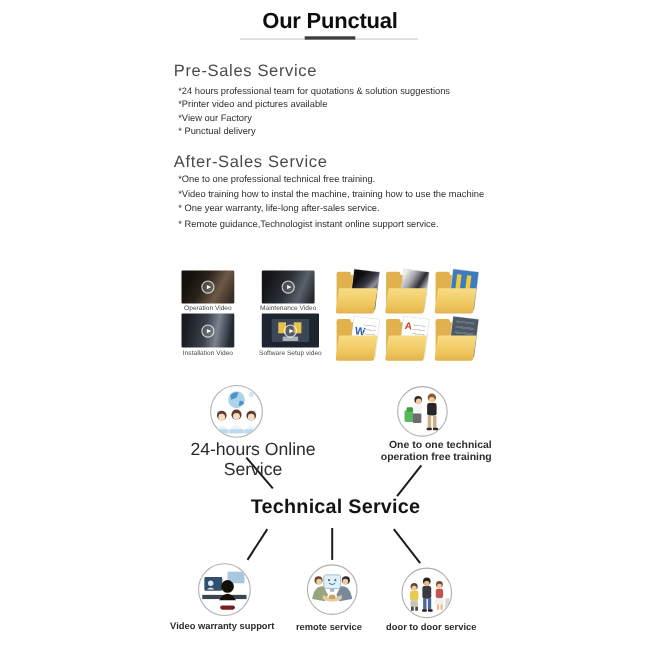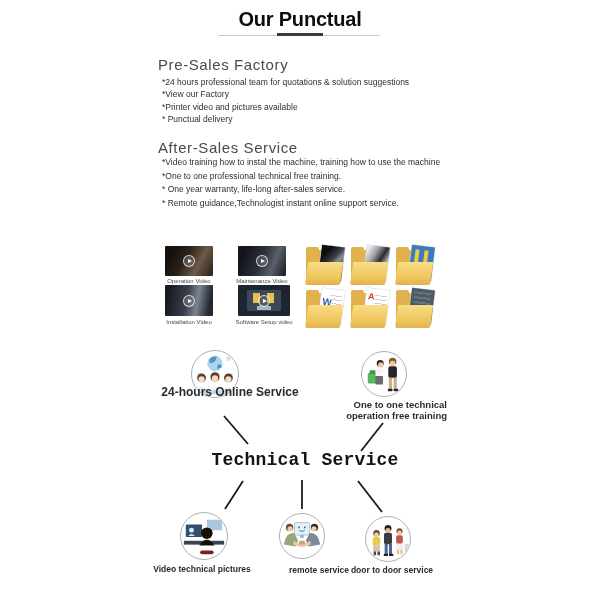--- a/index.html
+++ b/index.html
@@ -94,51 +94,51 @@
     position:absolute; border-radius:50%; background:#fff;
     border:1px solid #b0b0b0; overflow:hidden;
   }
   .nc-online { left:191px; top:350px; width:48px; height:48px; }
   .nc-training { left:361px; top:351px; width:46px; height:46px; }
   .nc-video { left:180px; top:512px; width:48px; height:48px; }
   .nc-remote { left:279px; top:513px; width:46px; height:46px; }
   .nc-door { left:365px; top:516px; width:46px; height:46px; }
   .node-circle svg { width:100%; height:100%; display:block; }
   .node-label { position:absolute; text-align:center; color:#2b2b2b; }
-  .nl-online { left:160px; top:385px; width:140px; font-size:12px; font-weight:700; }
+  .nl-online { left:160px; top:401px; width:140px; font-size:16px; font-weight:400; }
   .nl-training { left:337px; top:400px; width:110px; font-size:9.5px; font-weight:600; line-height:10.5px;text-align:right; }
   .nl-video { left:147px; top:564px; width:110px; font-size:8.5px; font-weight:700; }
-  .nl-remote { left:249px; top:565px; width:100px; font-size:8.5px; font-weight:700;text-align:right; }
+  .nl-remote { left:249px; top:565px; width:100px; font-size:8.5px; font-weight:700; }
   .nl-door { left:342px; top:565px; width:100px; font-size:8.5px; font-weight:700; }
   .center-title {
     position:absolute; left:205px; top:450px; width:200px; text-align:center;
-    font-size:18px; font-weight:600; color:#141414; letter-spacing:0.2px;font-family:Liberation Mono, monospace;
+    font-size:18px; font-weight:600; color:#141414; letter-spacing:0.2px;
   }
 </style>
 </head>
 <body>
 
 <div class="page">
 
   <div class="title">Our Punctual</div>
   <div class="title-rule"></div>
   <div class="title-rule-dark"></div>
 
-  <div class="section-heading h-presales">Pre-Sales Factory</div>
+  <div class="section-heading h-presales">Pre-Sales Service</div>
   <ul class="bullet-list l-presales">
     <li>*24 hours professional team for quotations &amp; solution suggestions</li>
+    <li>*Printer video and pictures available</li>
     <li>*View our Factory</li>
-    <li>*Printer video and pictures available</li>
     <li>* Punctual delivery</li>
   </ul>
 
   <div class="section-heading h-aftersales">After-Sales Service</div>
   <ul class="bullet-list l-aftersales">
+    <li>*One to one professional technical free training.</li>
     <li>*Video training how to instal the machine, training how to use the machine</li>
-    <li>*One to one professional technical free training.</li>
     <li>* One year warranty, life-long after-sales service.</li>
     <li>* Remote guidance,Technologist instant online support service.</li>
   </ul>
 
   <div class="video-thumb vt-1">
     <span class="play"></span>
   </div>
   <div class="video-thumb vt-2">
     <span class="play"></span>
   </div>
@@ -262,21 +262,21 @@
       <rect x="27" y="7" width="16" height="11" fill="#a9c7de"></rect>
       <rect x="5" y="12" width="17" height="13" rx="1" fill="#30506b"></rect>
       <circle cx="11" cy="18" r="2.6" fill="#d8e6f0"></circle>
       <path d="M7.5 24 q3.5 -4 7 0 z" fill="#d8e6f0"></path>
       <rect x="3" y="29" width="42" height="4" fill="#3a454f"></rect>
       <circle cx="27" cy="21" r="6" fill="#141008"></circle>
       <path d="M19 34 q8 -12 16 0 z" fill="#141008"></path>
       <rect x="20" y="39" width="14" height="4" rx="2" fill="#7a1f1f"></rect>
     </svg>
   </div>
-  <div class="node-label nl-video">Video technical pictures</div>
+  <div class="node-label nl-video">Video warranty support</div>
 
   <div class="node-circle nc-remote">
     <svg viewBox="0 0 46 46">
       <rect x="15" y="9" width="16" height="13" rx="2" fill="#dff0f8" stroke="#9ab8c8" stroke-width="0.8"></rect>
       <circle cx="20" cy="14" r="1" fill="#4a6a7a"></circle>
       <circle cx="26" cy="14" r="1" fill="#4a6a7a"></circle>
       <path d="M20 17 q3 2.5 6 0" stroke="#4a6a7a" stroke-width="0.9" fill="none"></path>
       <rect x="21" y="22" width="4" height="3" fill="#9ab8c8"></rect>
       <circle cx="10" cy="14" r="3.8" fill="#6a4a2a"></circle>
       <circle cx="10.5" cy="15.5" r="2.7" fill="#f0c9a6"></circle>

